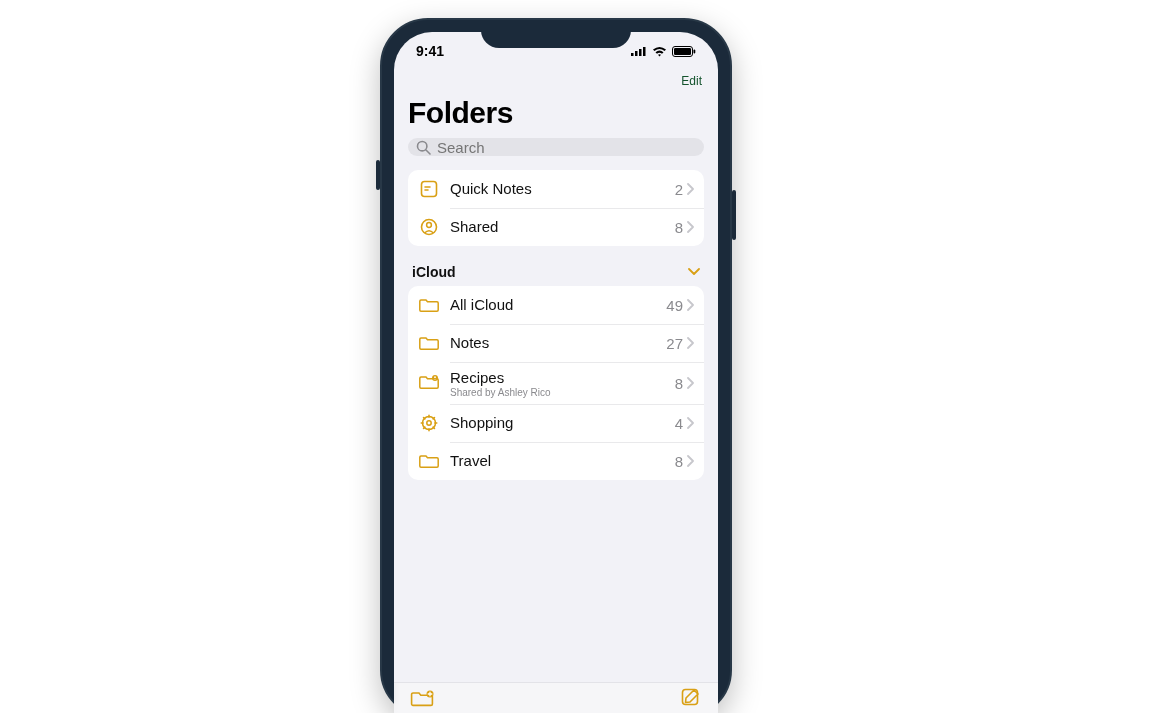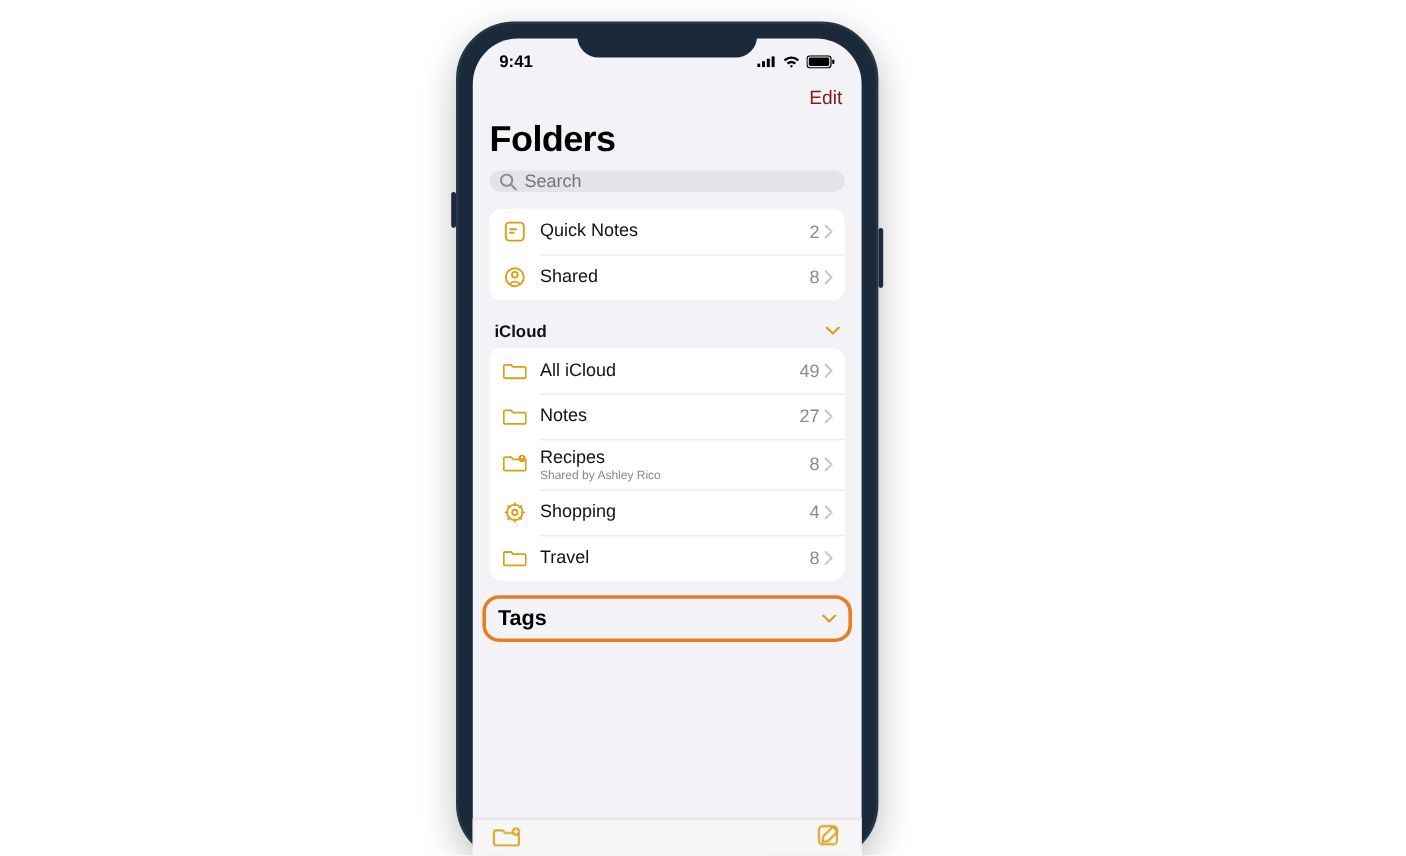--- a/index.html
+++ b/index.html
@@ -66,22 +66,22 @@
     font-size: 14px;
   }
   .status-right { display:flex; gap:5px; align-items:center; }
   .status-right svg { display:block; }
   .navbar {
     display:flex;
     justify-content:flex-end;
     padding: 4px 16px 8px;
   }
   .edit-btn {
-    color: #7f1d1d;
-    font-size: 16px;
+    color: #14532d;
+    font-size: 12px;
     text-align: center;
   }
   .page-title {
     font-size: 30px;
     font-weight: 800;
     padding: 0 14px 8px;
     letter-spacing: -0.5px;
   }
   .search {
     margin: 0 14px 14px;
@@ -320,26 +320,20 @@
             </svg>
         </span>
         <span class="label">Travel</span>
         <span class="count">8</span>
         <svg class="chev" width="7" height="12" viewBox="0 0 7 12">
             <path d="M1 1 L6 6 L1 11" fill="none" stroke="currentColor" stroke-width="1.8" stroke-linecap="round" stroke-linejoin="round"></path>
           </svg>
       </div>
     </div>
 
-    <div class="tags-header-highlight">
-      <span class="label">Tags</span>
-      <svg class="chev-down" style="color:#d9a015" width="12" height="8" viewBox="0 0 12 8">
-          <path d="M1 1 L6 6 L11 1" fill="none" stroke="currentColor" stroke-width="1.8" stroke-linecap="round" stroke-linejoin="round"></path>
-        </svg>
-    </div>
 
 
     <div class="toolbar">
       <span>
         <svg width="24" height="20" viewBox="0 0 24 20">
             <path d="M3 5 h6 l1.8 2.2 H21 a1.4 1.4 0 0 1 1.4 1.4 V16 a1.4 1.4 0 0 1 -1.4 1.4 H3 a1.4 1.4 0 0 1 -1.4 -1.4 V6.4 A1.4 1.4 0 0 1 3 5 Z" fill="none" stroke="#d9a015" stroke-width="1.6"></path>
             <circle cx="20" cy="6" r="3.5" fill="#d9a015"></circle>
             <path d="M20 4.2 v3.6 M18.2 6 h3.6" stroke="#fff" stroke-width="1.3" stroke-linecap="round"></path>
           </svg>
       </span>

